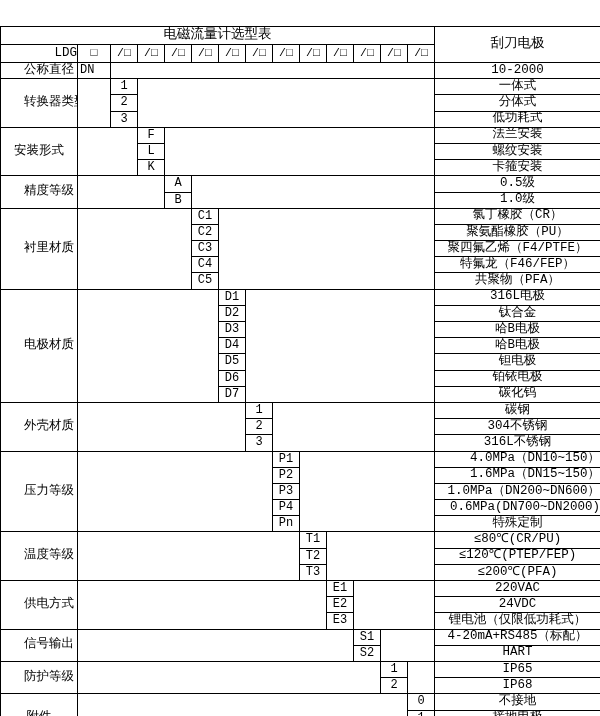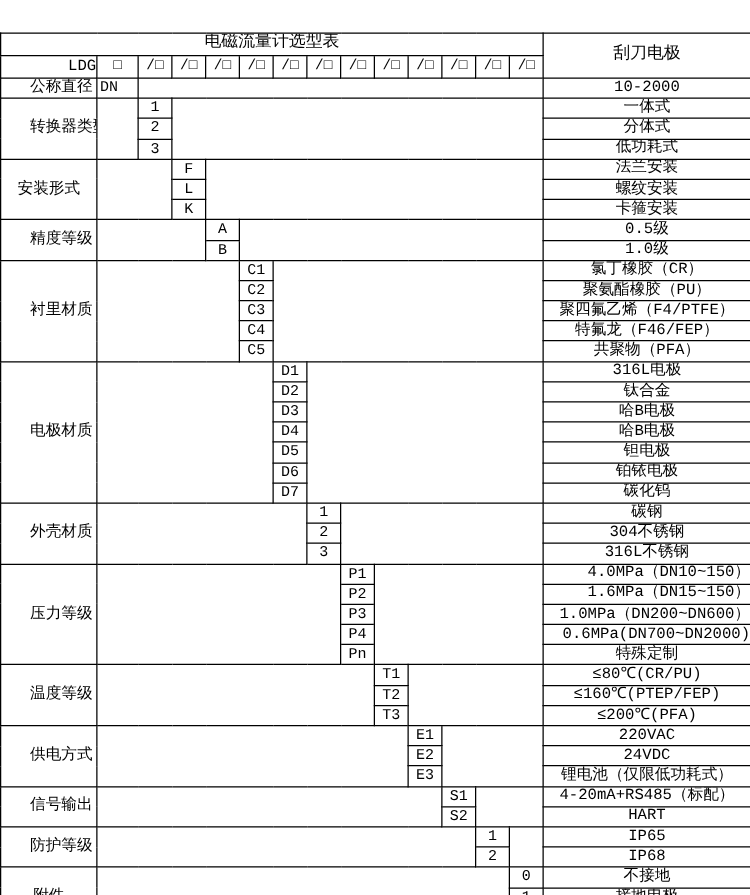--- a/index.html
+++ b/index.html
@@ -212,21 +212,21 @@
 
   <tr>
     <td class="cat" rowspan="3">温度等级</td>
     <td class="blank" rowspan="3" colspan="8"></td>
     <td class="code">T1</td>
     <td class="blank" rowspan="3" colspan="4"></td>
     <td class="desc">≤80℃(CR/PU)</td>
   </tr>
   <tr>
     <td class="code">T2</td>
-    <td class="desc">≤160℃(PTEP/FEP)</td>
+    <td class="desc">≤120℃(PTEP/FEP)</td>
   </tr>
   <tr>
     <td class="code">T3</td>
     <td class="desc">≤200℃(PFA)</td>
   </tr>
 
   <tr>
     <td class="cat" rowspan="3">供电方式</td>
     <td class="blank" rowspan="3" colspan="9"></td>
     <td class="code">E1</td>

